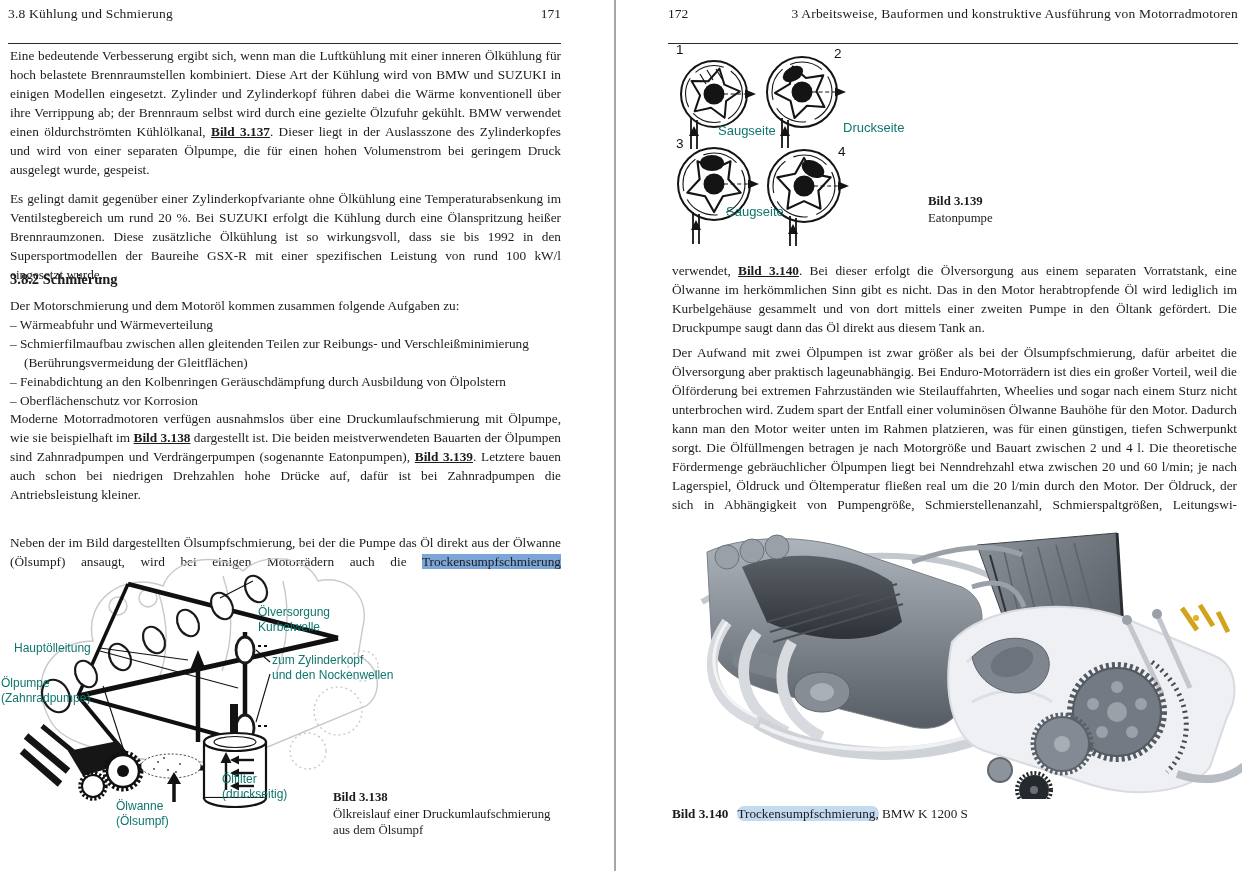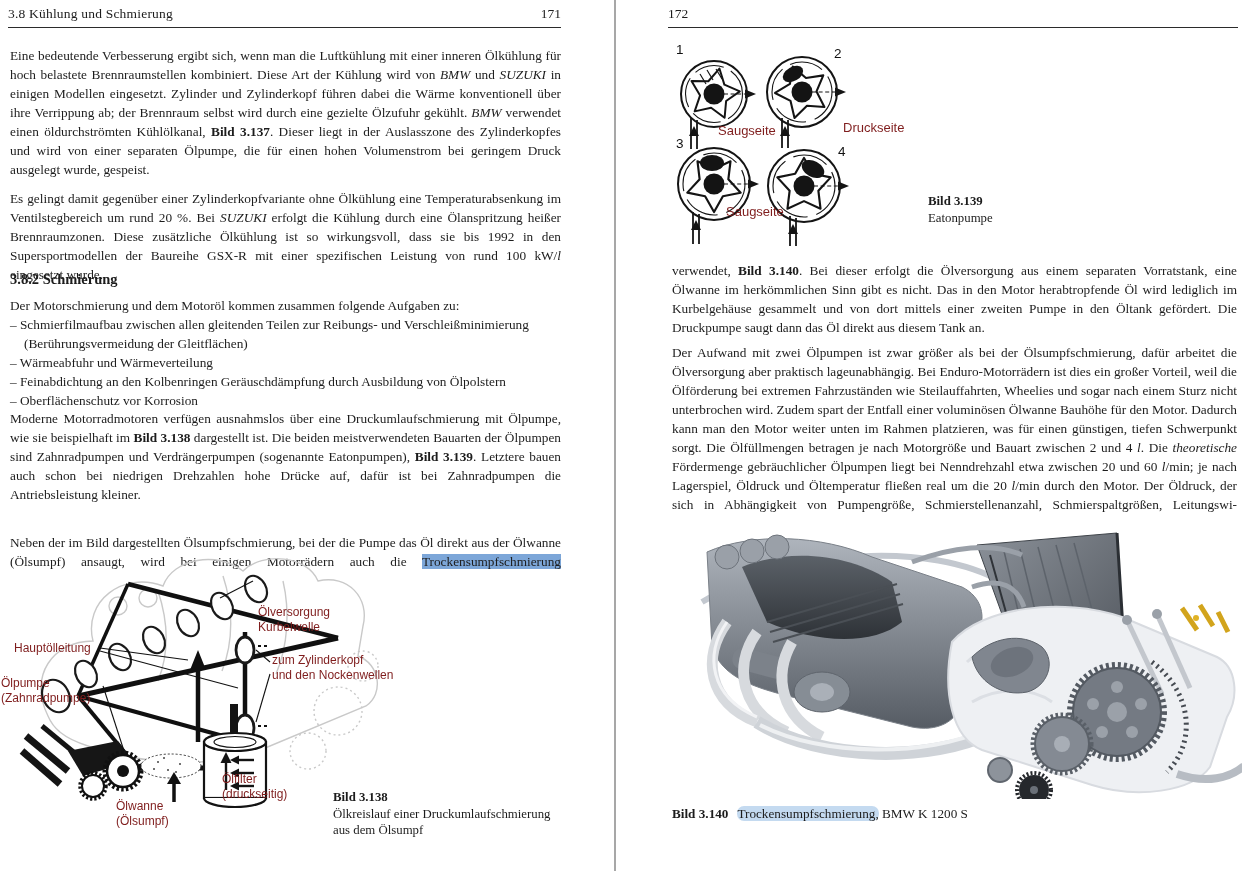--- a/index.html
+++ b/index.html
@@ -6,33 +6,33 @@
     --sel:#7ca6d8; --sel-light:#c4daf0; --divider:#a7a7a7; --ink:#1c1c1c;
   }
   html,body{margin:0;padding:0;background:#f6f6f6;}
   .canvas{
     position:relative;width:1245px;height:871px;background:#ffffff;
     overflow:hidden;color:var(--ink);
     font-family:"Liberation Serif","DejaVu Serif",serif;
   }
   .divider{position:absolute;left:614px;top:0;width:2px;height:871px;background:var(--divider);}
   .hdr{position:absolute;top:6px;height:18px;border-bottom:1.4px solid #2b2b2b;
-       padding-bottom:3px;font-size:13.5px;display:flex;justify-content:space-between;}
+       padding-bottom:19px;font-size:13.5px;display:flex;justify-content:space-between;}
   .hdr .sec{letter-spacing:.2px;}
   .body{position:absolute;font-size:13.3px;line-height:19px;text-align:justify;margin:0;}
   .jlast{text-align-last:justify;}
-  .it{font-style:italic;}
-  .bd{font-weight:bold;}
+  .it{}
+  .bd{font-weight:bold;text-decoration:underline;}
   .hl{background:var(--sel);}
   .hl2{background:var(--sel-light);border-radius:7px;}
   h2.sub{position:absolute;margin:0;font-size:14.5px;font-weight:bold;}
   .bullets{position:absolute;margin:0;padding:0;list-style:none;font-size:13.3px;line-height:19px;}
   .bullets li{padding-left:14px;text-indent:-14px;}
   .figlabel{position:absolute;font-family:"Liberation Sans","DejaVu Sans",sans-serif;
-            font-size:12px;line-height:14.5px;white-space:pre-line;color:#7f1d1d;}
+            font-size:12px;line-height:14.5px;white-space:pre-line;color:#0f766e;}
   .pnum{position:absolute;font-family:"Liberation Sans","DejaVu Sans",sans-serif;font-size:13.5px;color:#111;}
   .cap{position:absolute;font-size:12.8px;line-height:16.5px;}
   .cap .t{font-weight:bold;}
   .cap140{position:absolute;font-size:13.2px;}
   .cap140 .t{font-weight:bold;margin-right:9px;}
   svg{position:absolute;display:block;}
 </style>
 </head>
 <body>
 
@@ -43,22 +43,22 @@
     <span class="sec">3.8  Kühlung und Schmierung</span>
     <span>171</span>
   </div>
 
   <p class="body" style="left:10px;top:46px;width:551px;"><span class="">Eine bedeutende Verbesserung ergibt sich, wenn man die Luftkühlung mit einer inneren Ölkühlung für hoch belastete Brennraumstellen kombiniert. Diese Art der Kühlung wird von </span><span class="it">BMW</span><span class=""> und </span><span class="it">SUZUKI</span><span class=""> in einigen Modellen eingesetzt. Zylinder und Zylinderkopf führen dabei die Wärme konventionell über ihre Verrippung ab; der Brennraum selbst wird durch eine gezielte Ölzufuhr gekühlt. </span><span class="it">BMW</span><span class=""> verwendet einen öldurchströmten Kühlölkanal, </span><span class="bd">Bild 3.137</span><span class="">. Dieser liegt in der Auslasszone des Zylinderkopfes und wird von einer separaten Ölpumpe, die für einen hohen Volumenstrom bei geringem Druck ausgelegt wurde, gespeist.</span></p>
   <p class="body" style="left:10px;top:189px;width:551px;"><span class="">Es gelingt damit gegenüber einer Zylinderkopfvariante ohne Ölkühlung eine Temperaturabsenkung im Ventilstegbereich um rund 20 %. Bei </span><span class="it">SUZUKI</span><span class=""> erfolgt die Kühlung durch eine Ölanspritzung heißer Brennraumzonen. Diese zusätzliche Ölkühlung ist so wirkungsvoll, dass sie bis 1992 in den Supersportmodellen der Baureihe GSX-R mit einer spezifischen Leistung von rund 100 kW/</span><span class="it">l</span><span class=""> eingesetzt wurde.</span></p>
 
   <h2 class="sub" style="left:10px;top:271px;text-align:center;">3.8.2  Schmierung</h2>
   <p class="body" style="left:10px;top:296px;width:551px;">Der Motorschmierung und dem Motoröl kommen zusammen folgende Aufgaben zu:</p>
   <ul class="bullets" style="left:10px;top:315px;width:551px;">
+    <li>– Wärmeabfuhr und Wärmeverteilung</li>
     <li>– Schmierfilmaufbau zwischen allen gleitenden Teilen zur Reibungs- und Verschleißminimierung (Berührungsvermeidung der Gleitflächen)</li>
-    <li>– Wärmeabfuhr und Wärmeverteilung</li>
     <li>– Feinabdichtung an den Kolbenringen Geräuschdämpfung durch Ausbildung von Ölpolstern</li>
     <li>– Oberflächenschutz vor Korrosion</li>
   </ul>
 
   <p class="body" style="left:10px;top:409px;width:551px;"><span class="">Moderne Motorradmotoren verfügen ausnahmslos über eine Druckumlaufschmierung mit Ölpumpe, wie sie beispielhaft im </span><span class="bd">Bild 3.138</span><span class=""> dargestellt ist. Die beiden meistverwendeten Bauarten der Ölpumpen sind Zahnradpumpen und Verdrängerpumpen (sogenannte Eatonpumpen), </span><span class="bd">Bild 3.139</span><span class="">. Letztere bauen auch schon bei niedrigen Drehzahlen hohe Drücke auf, dafür ist bei Zahnradpumpen die Antriebsleistung kleiner.</span></p>
   <p class="body jlast" style="left:10px;top:502px;width:551px;margin-top:31px;"><span class="">Neben der im Bild dargestellten Ölsumpfschmierung, bei der die Pumpe das Öl direkt aus der Ölwanne (Ölsumpf) ansaugt, wird bei einigen Motorrädern auch die </span><span class="hl">Trockensumpfschmierung</span></p>
 
   <svg style="left:8px;top:546px;" width="550" height="300" viewBox="0 0 550 300">
 
     <g fill="none" stroke="#c9c9c9" stroke-width="1.4">
@@ -168,20 +168,21 @@
 (Ölsumpf)</div>
 
   <div class="cap" style="left:333px;top:789px;width:235px;">
     <div class="t">Bild 3.138</div>
     <div>Ölkreislauf einer Druckumlaufschmierung</div>
     <div>aus dem Ölsumpf</div>
   </div>
 
   <div class="hdr" style="left:668px;width:570px;gap:28px;">
     <span>172</span>
+    <span class="sec">3  Arbeitsweise, Bauformen und konstruktive Ausführung von Motorradmotoren</span>
   </div>
 
   <svg style="left:668px;top:32px;" width="250" height="230" viewBox="0 0 250 230">
     <defs>
       <path id="rotor" d="M0,-26 L8.2,-11.3 L24.7,-8 L13.3,4.3 L15.3,21 L0,14 L-15.3,21 L-13.3,4.3 L-24.7,-8 L-8.2,-11.3 Z" fill="#fff" stroke="#141414" stroke-width="2" stroke-linejoin="round"></path>
     </defs>
 
     <g transform="translate(46,62)">
       <circle r="33" fill="#fff" stroke="#141414" stroke-width="2"></circle>
       <circle r="28.5" fill="none" stroke="#141414" stroke-width="1.1" stroke-dasharray="30 8"></circle>

